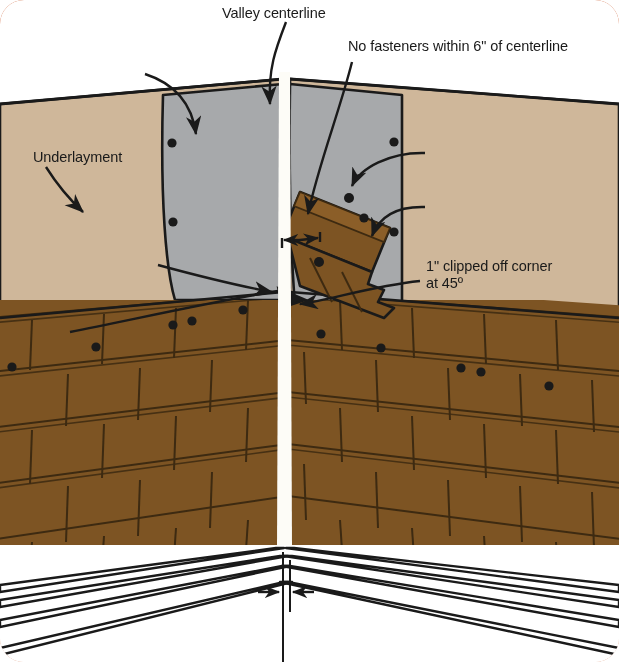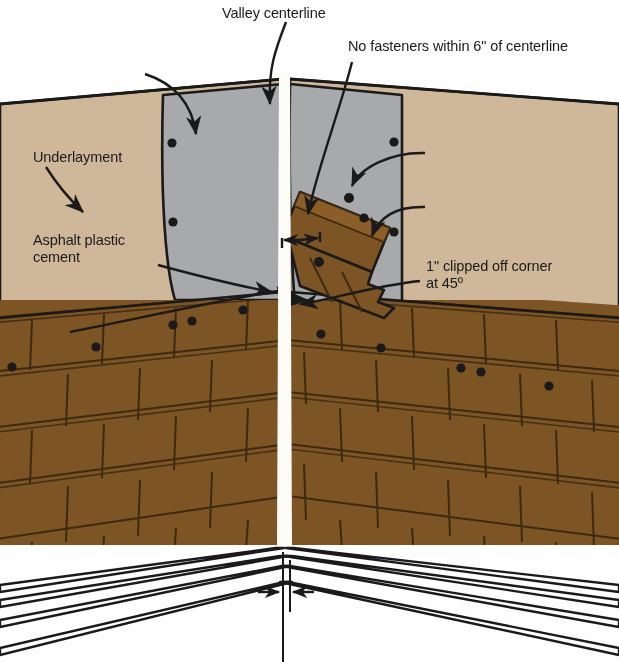--- a/index.html
+++ b/index.html
@@ -10,20 +10,21 @@
   }
   body {
     font-family: "Liberation Sans", sans-serif;
   }
   #stage {
     position: relative;
     width: 619px;
     height: 662px;
     background: #c2410c;
     overflow: hidden;
+    border-radius: 24px;
   }
   #art {
     position: absolute;
     left: 0;
     top: 0;
     width: 619px;
     height: 662px;
   }
   .lbl {
     position: absolute;
@@ -281,19 +282,17 @@
 
   <div class="lbl" id="lbl-valley-centerline">Valley centerline</div>
 
 
   <div class="lbl" id="lbl-no-fasteners">No fasteners within 6" of centerline</div>
 
   <div class="lbl" id="lbl-underlayment">Underlayment</div>
 
 
 
-  <div class="lbl" id="lbl-asphalt-cement">Asphalt plastic
-cement</div>
 
   <div class="lbl" id="lbl-clipped-corner">1" clipped off corner
 at 45º</div>
 
 </div>
 
 </body></html>

